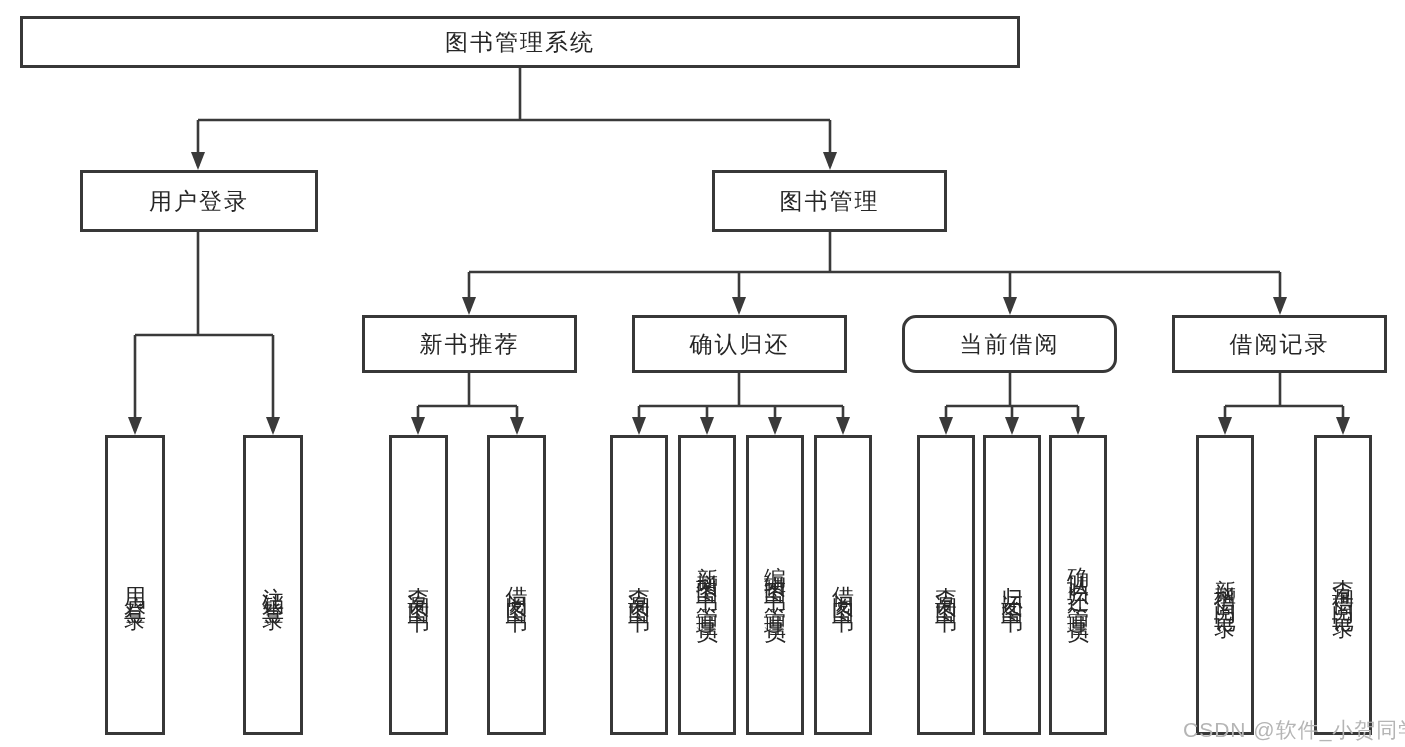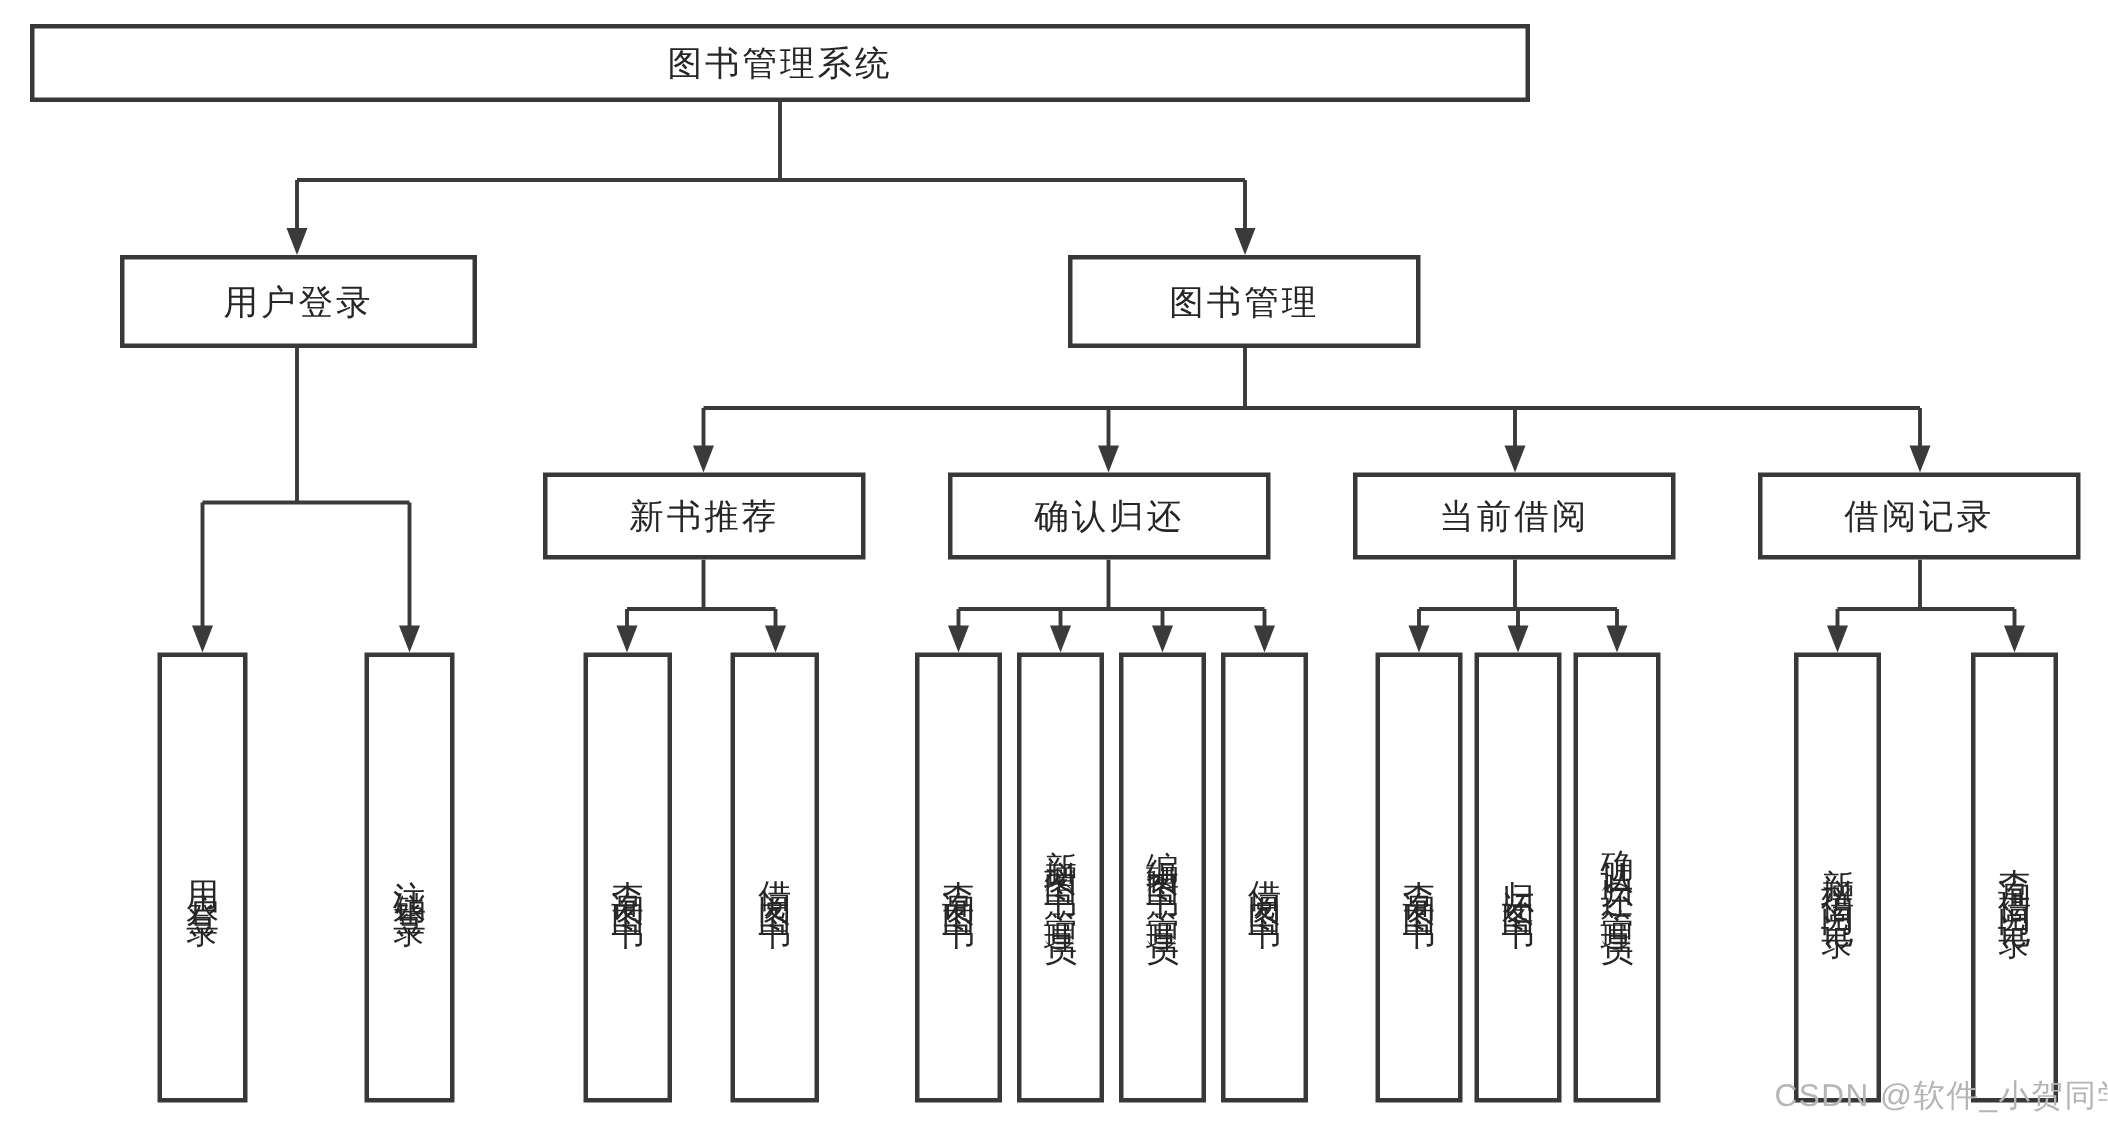--- a/index.html
+++ b/index.html
@@ -31,21 +31,21 @@
     line-height:1;
   }
   
   .n-root{left:20px;top:16px;width:1000px;height:52px;}
   
   .n-l2a{left:80px;top:170px;width:238px;height:62px;}
   .n-l2b{left:712px;top:170px;width:235px;height:62px;}
   
   .n-l3a{left:362px;top:315px;width:215px;height:58px;}
   .n-l3b{left:632px;top:315px;width:215px;height:58px;}
-  .n-l3c{left:902px;top:315px;width:215px;height:58px;}
+  .n-l3c{left:902px;top:315px;width:215px;height:58px;border-radius:14px;}
   .n-l3d{left:1172px;top:315px;width:215px;height:58px;}
   
   .n-f1{left:105px;top:435px;width:60px;height:300px;}
   .n-f2{left:243px;top:435px;width:60px;height:300px;}
   .n-f3{left:389px;top:435px;width:59px;height:300px;}
   .n-f4{left:487px;top:435px;width:59px;height:300px;}
   .n-f5{left:610px;top:435px;width:58px;height:300px;}
   .n-f6{left:678px;top:435px;width:58px;height:300px;}
   .n-f7{left:746px;top:435px;width:58px;height:300px;}
   .n-f8{left:814px;top:435px;width:58px;height:300px;}

